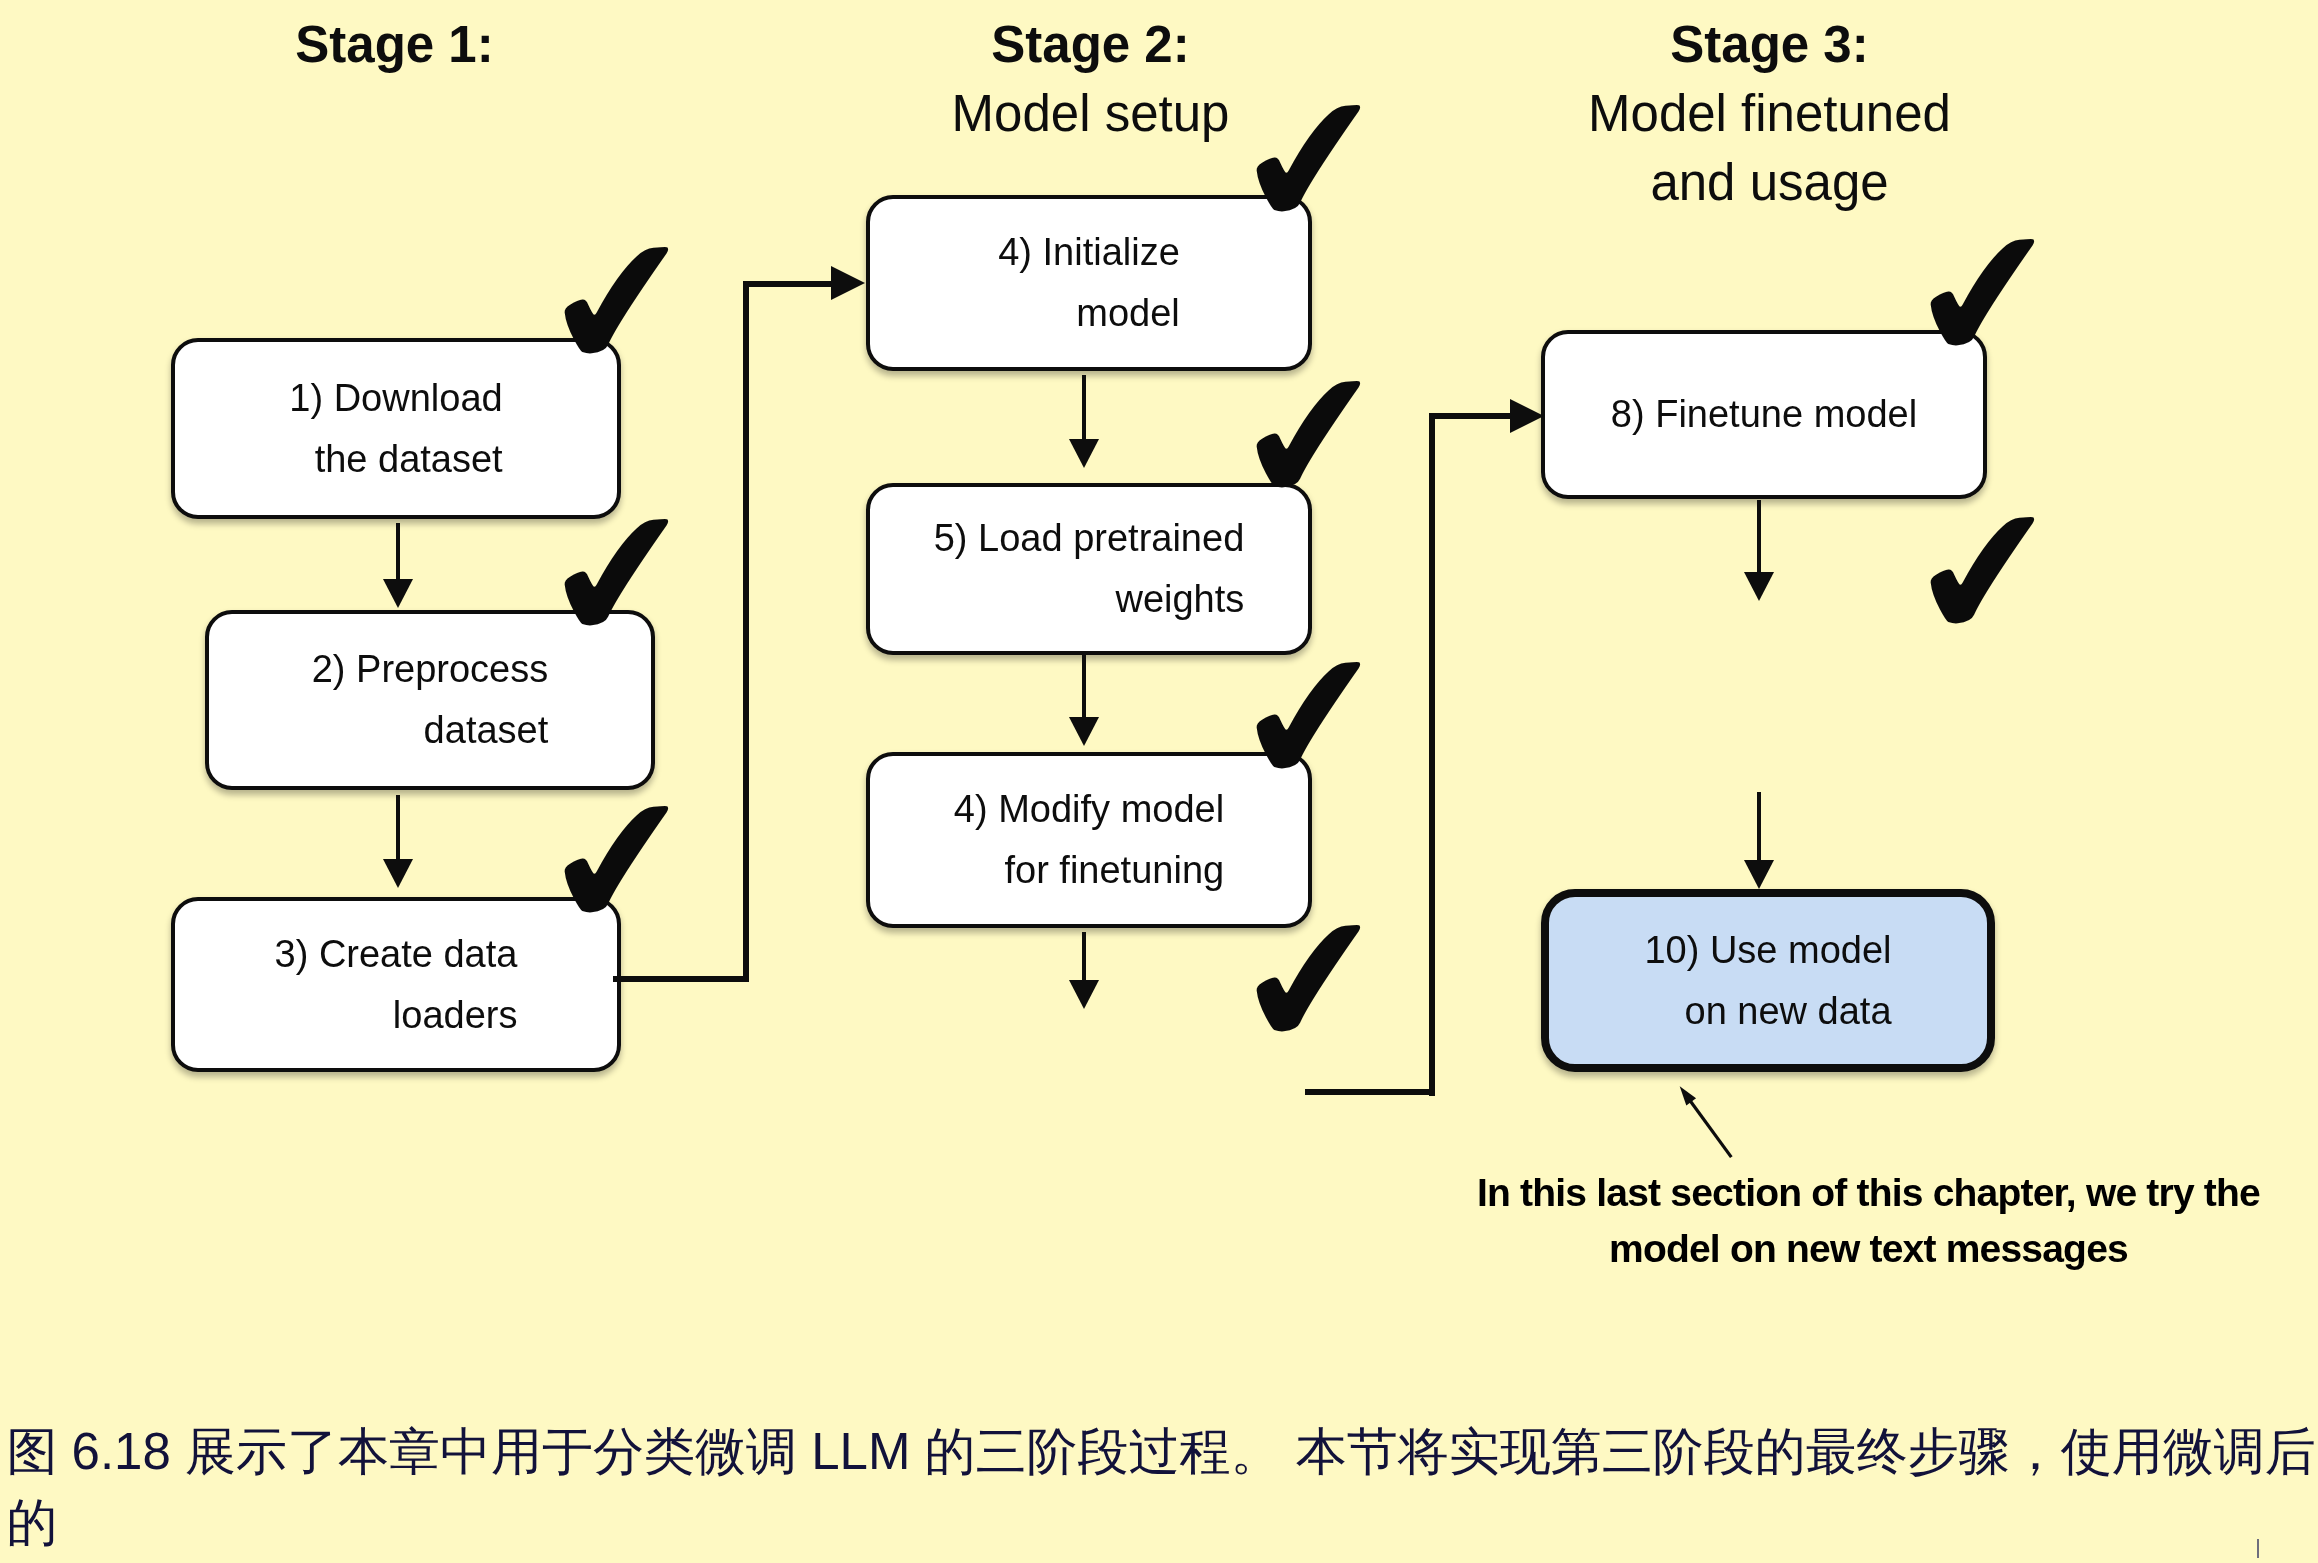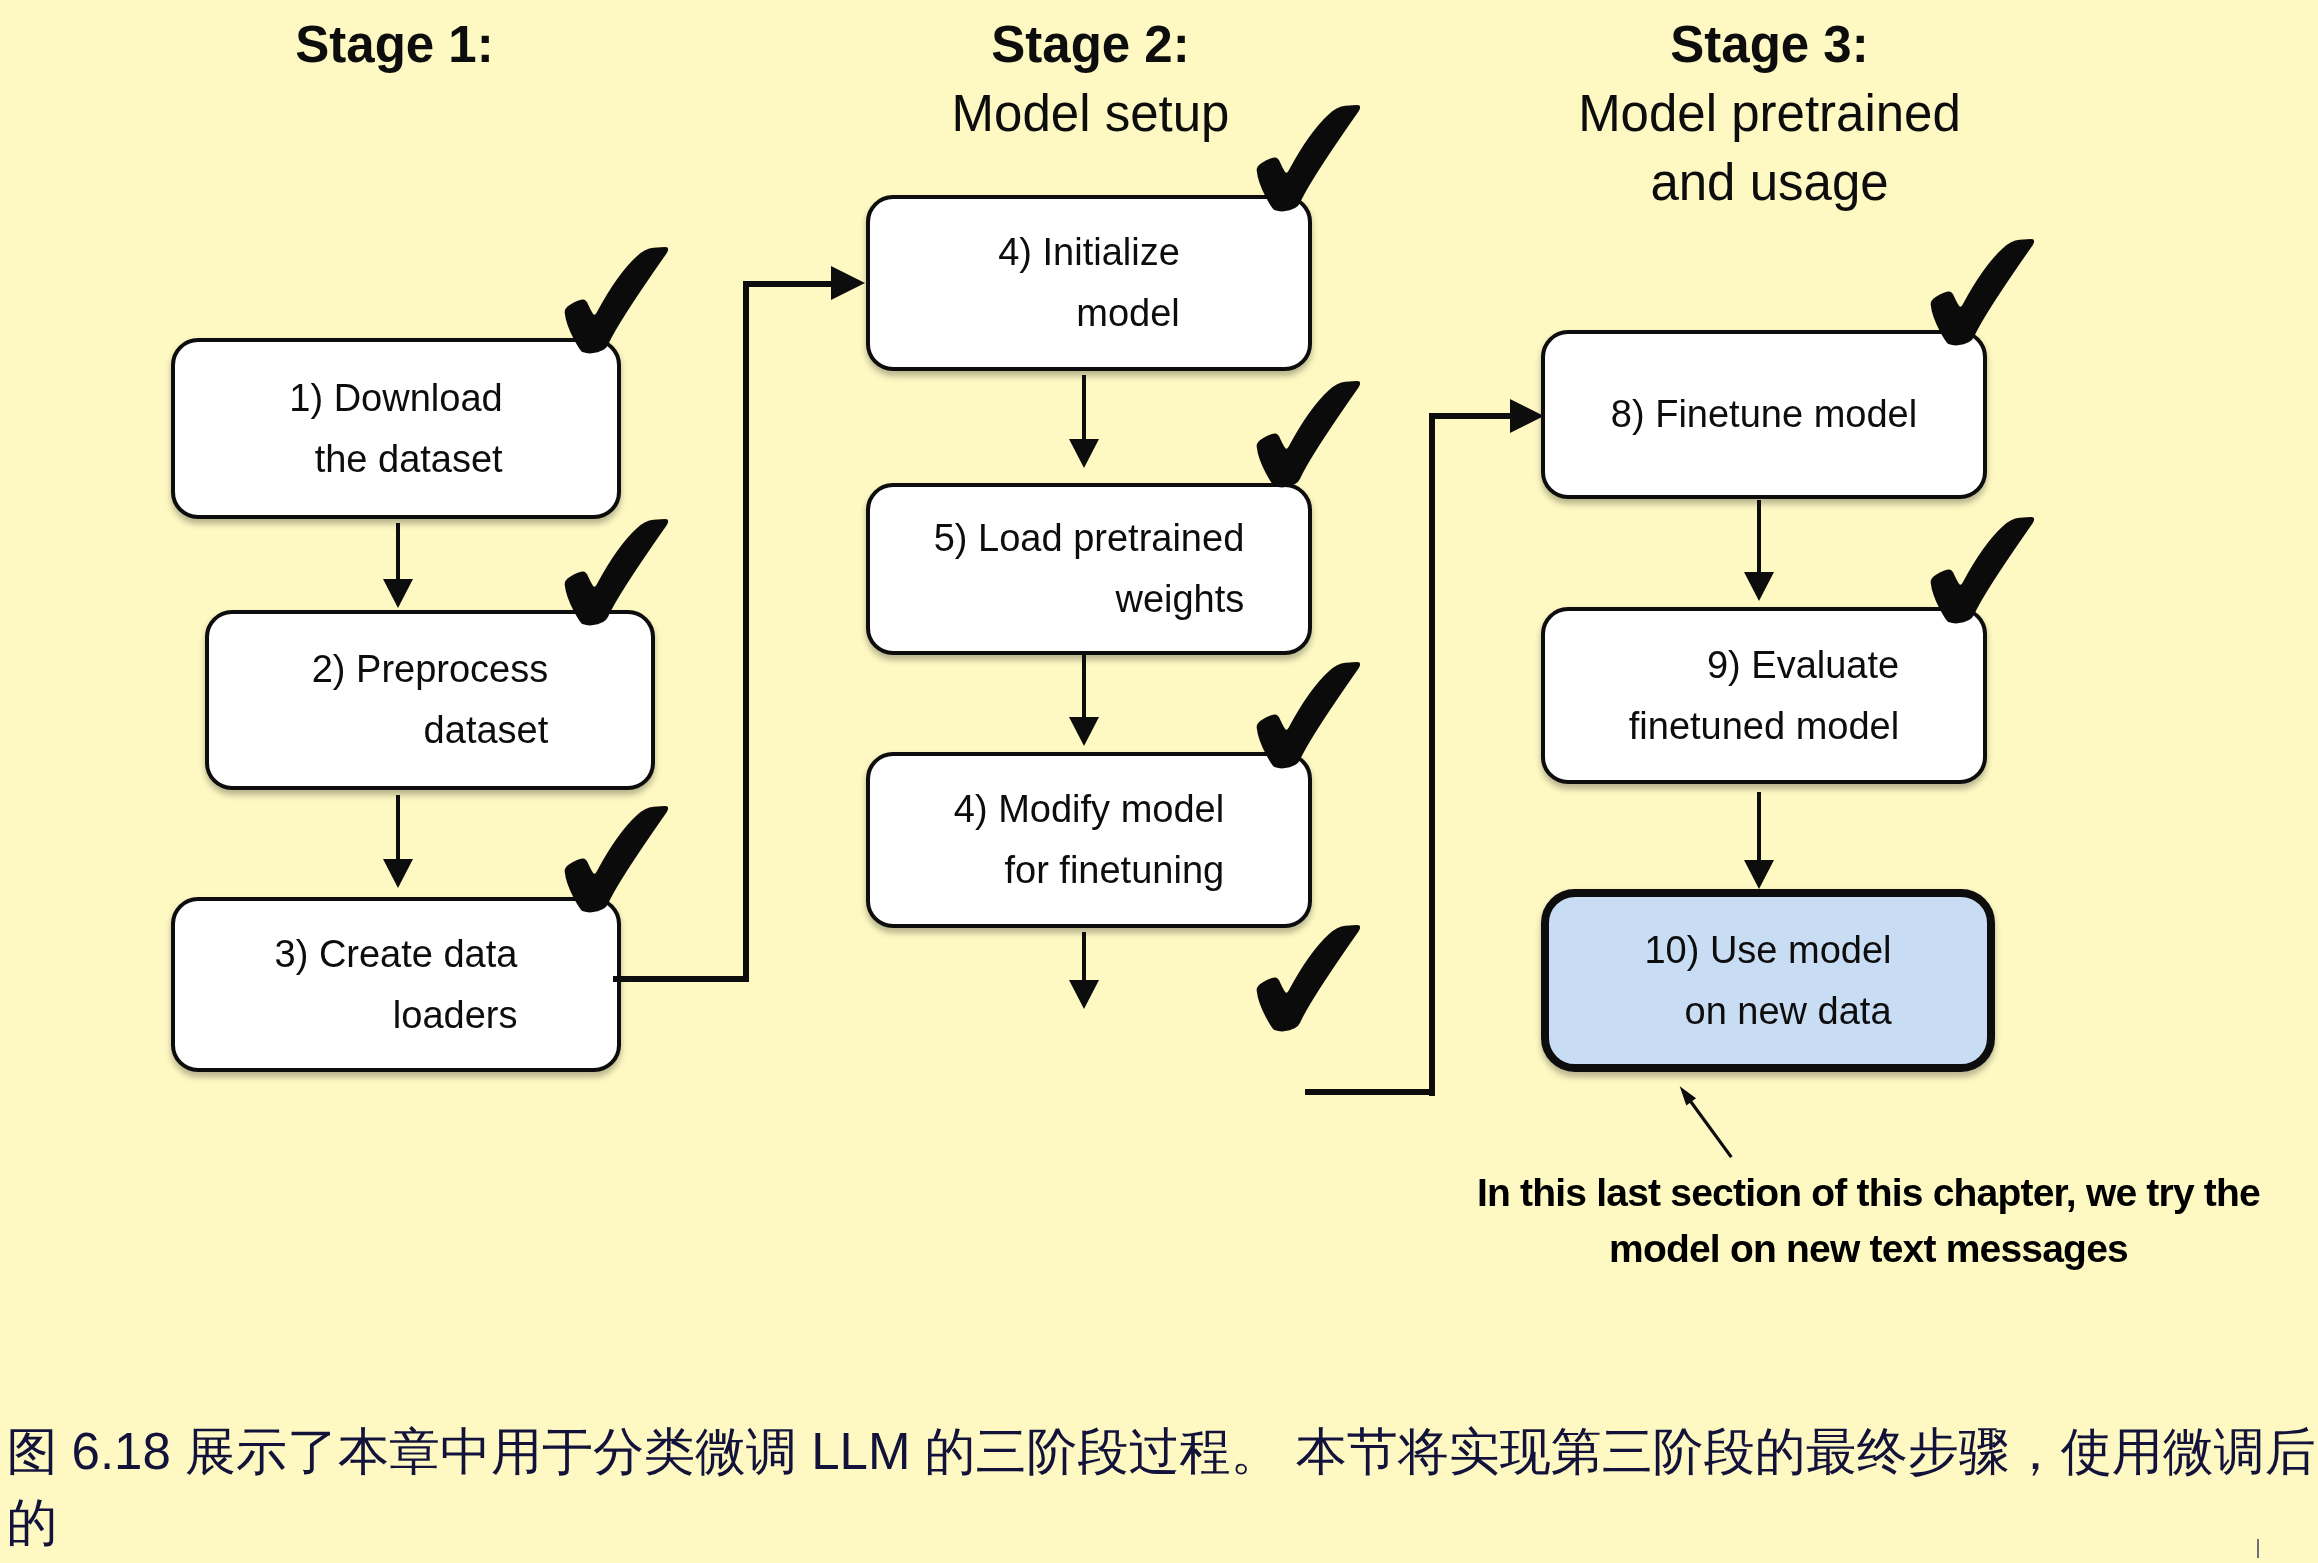--- a/index.html
+++ b/index.html
@@ -51,21 +51,21 @@
 
   <div class="stage-header" style="left:113px;top:9.7px;width:563px;">
     <div class="stage-title">Stage 1:</div>
   </div>
   <div class="stage-header" style="left:809px;top:9.7px;width:563px;">
     <div class="stage-title">Stage 2:</div>
     <div class="stage-sub">Model setup</div>
   </div>
   <div class="stage-header" style="left:1488px;top:9.7px;width:563px;">
     <div class="stage-title">Stage 3:</div>
-    <div class="stage-sub">Model pretrained
+    <div class="stage-sub">Model finetuned
 and usage</div>
   </div>
 
   <div class="fbox" style="left:171px;top:338px;width:442px;height:173px;">
     <span class="box-label">1) Download
 the dataset</span>
   </div>
   <div class="fbox" style="left:171px;top:610px;width:442px;height:172px;margin-left:34px;">
     <span class="box-label">2) Preprocess
 dataset</span>
@@ -83,24 +83,20 @@
     <span class="box-label">5) Load pretrained
 weights</span>
   </div>
   <div class="fbox" style="left:866px;top:752px;width:438px;height:168px;">
     <span class="box-label">4) Modify model
 for finetuning</span>
   </div>
 
   <div class="fbox" style="left:1541px;top:330px;width:438px;height:161px;">
     <span class="box-label">8) Finetune model</span>
-  </div>
-  <div class="fbox" style="left:1541px;top:607px;width:438px;height:169px;">
-    <span class="box-label">9) Evaluate
-finetuned model</span>
   </div>
   <div class="fbox hl" style="left:1541px;top:889px;width:438px;height:167px;">
     <span class="box-label">10) Use model
 on new data</span>
   </div>
 
   <span class="check" style="left:543px;top:213px;">✔</span>
   <span class="check" style="left:543px;top:485px;">✔</span>
   <span class="check" style="left:543px;top:772px;">✔</span>
   <span class="check" style="left:1235px;top:71px;">✔</span>

